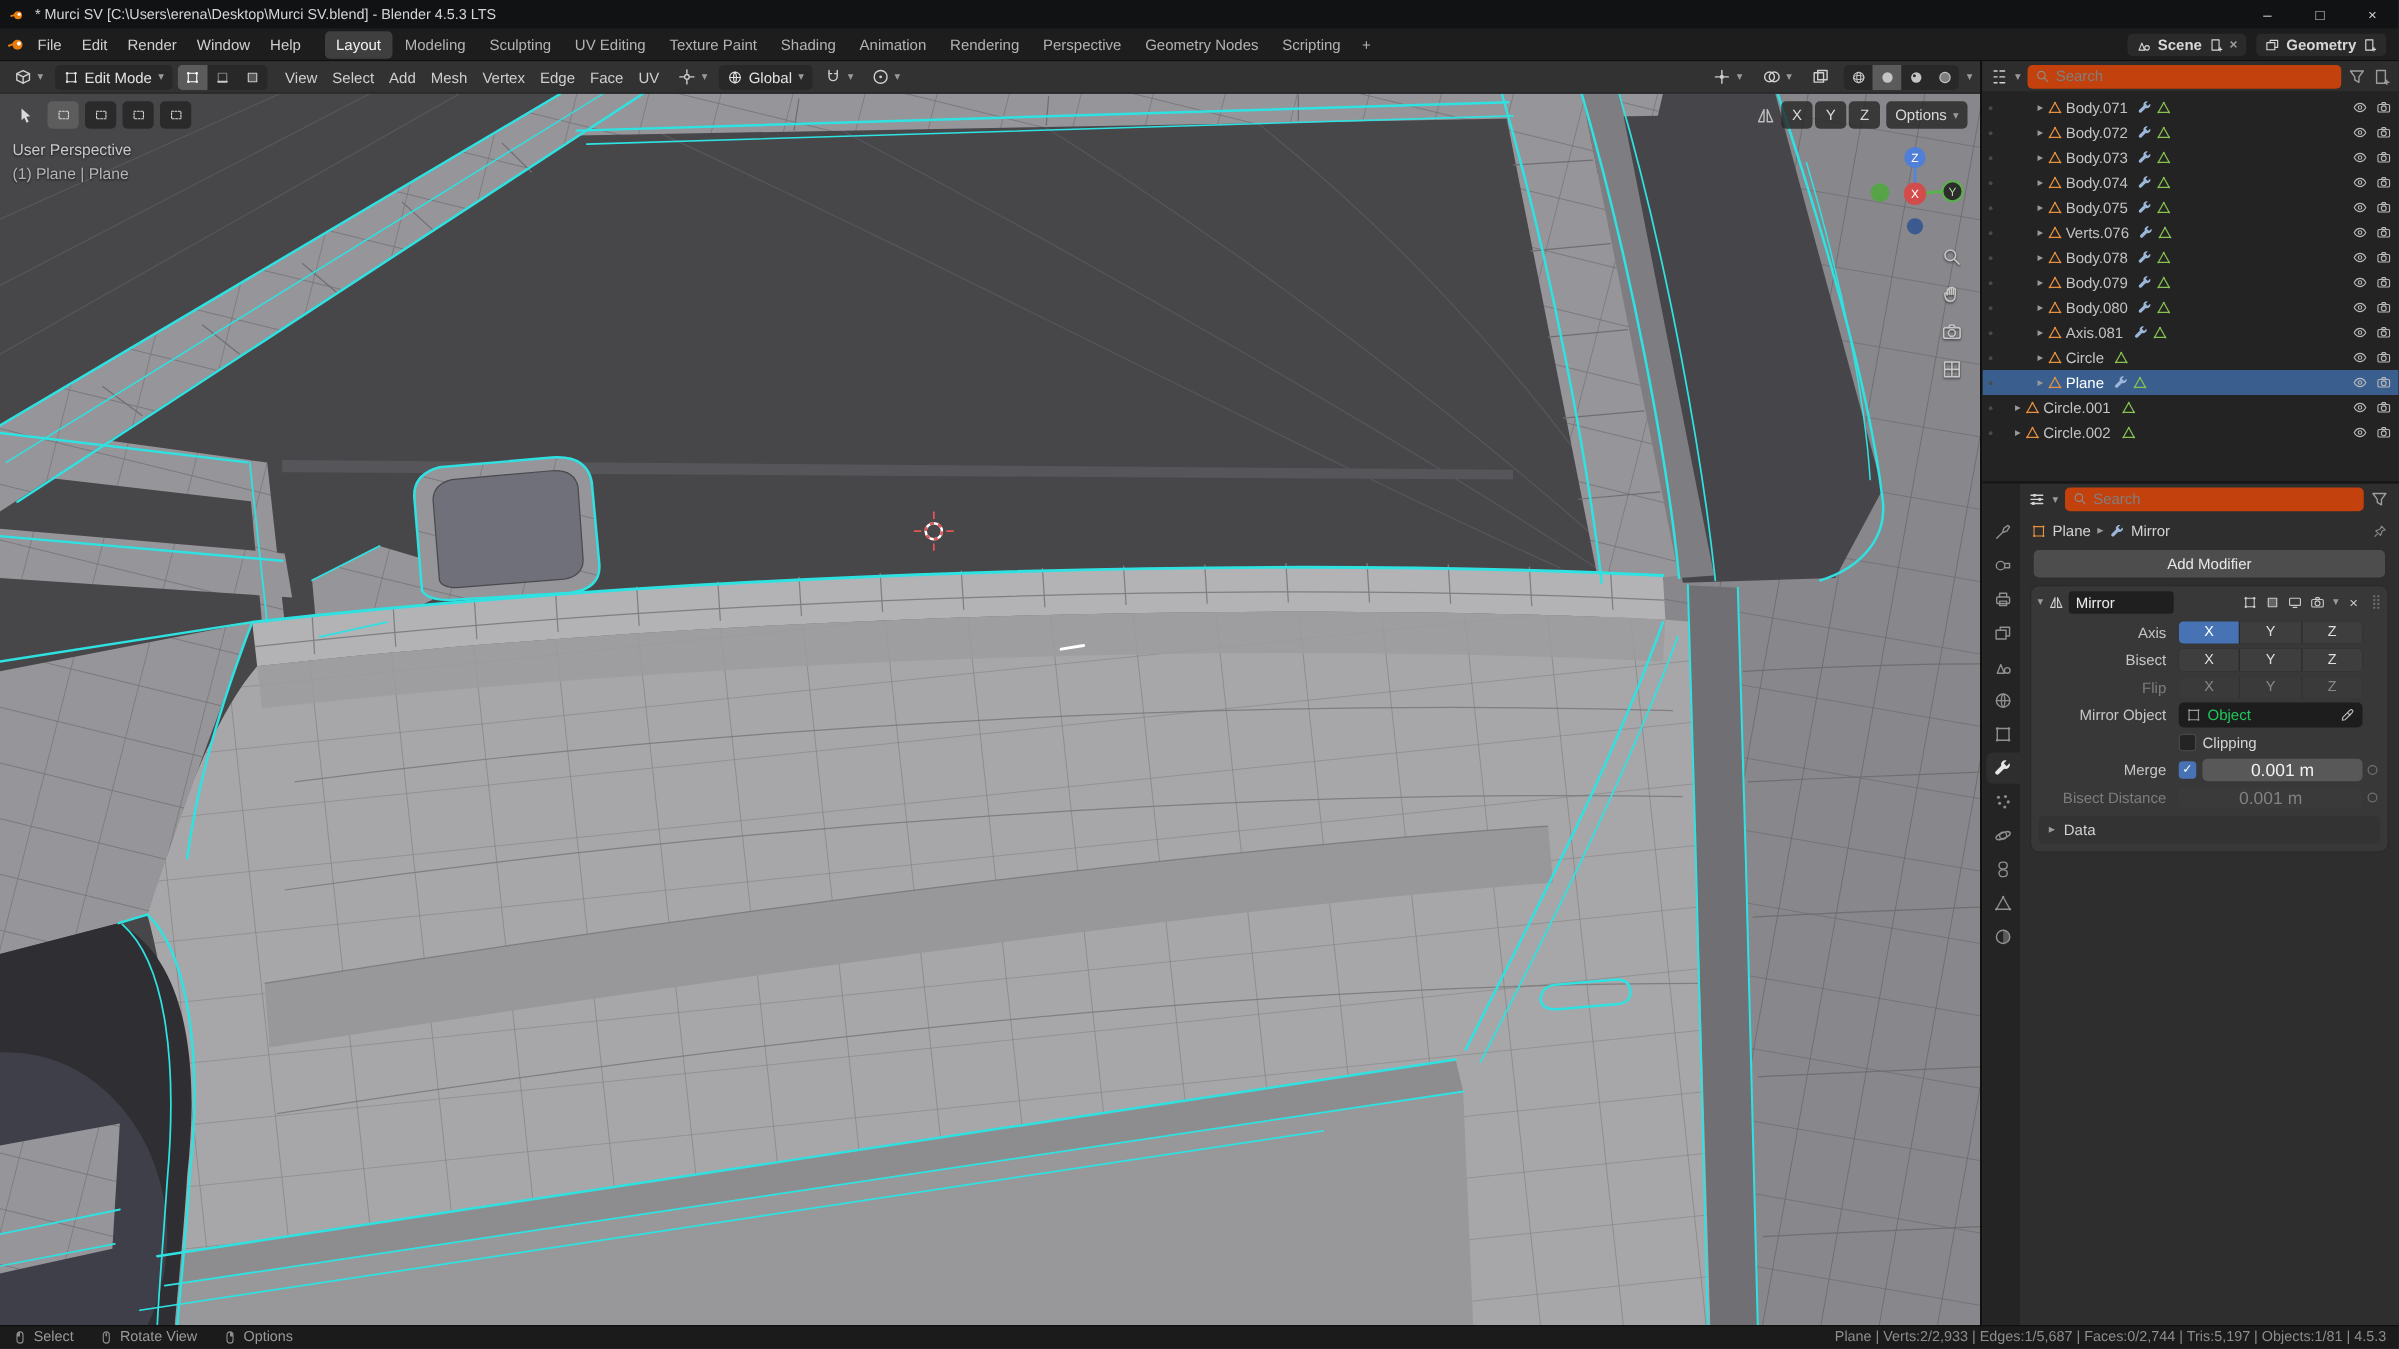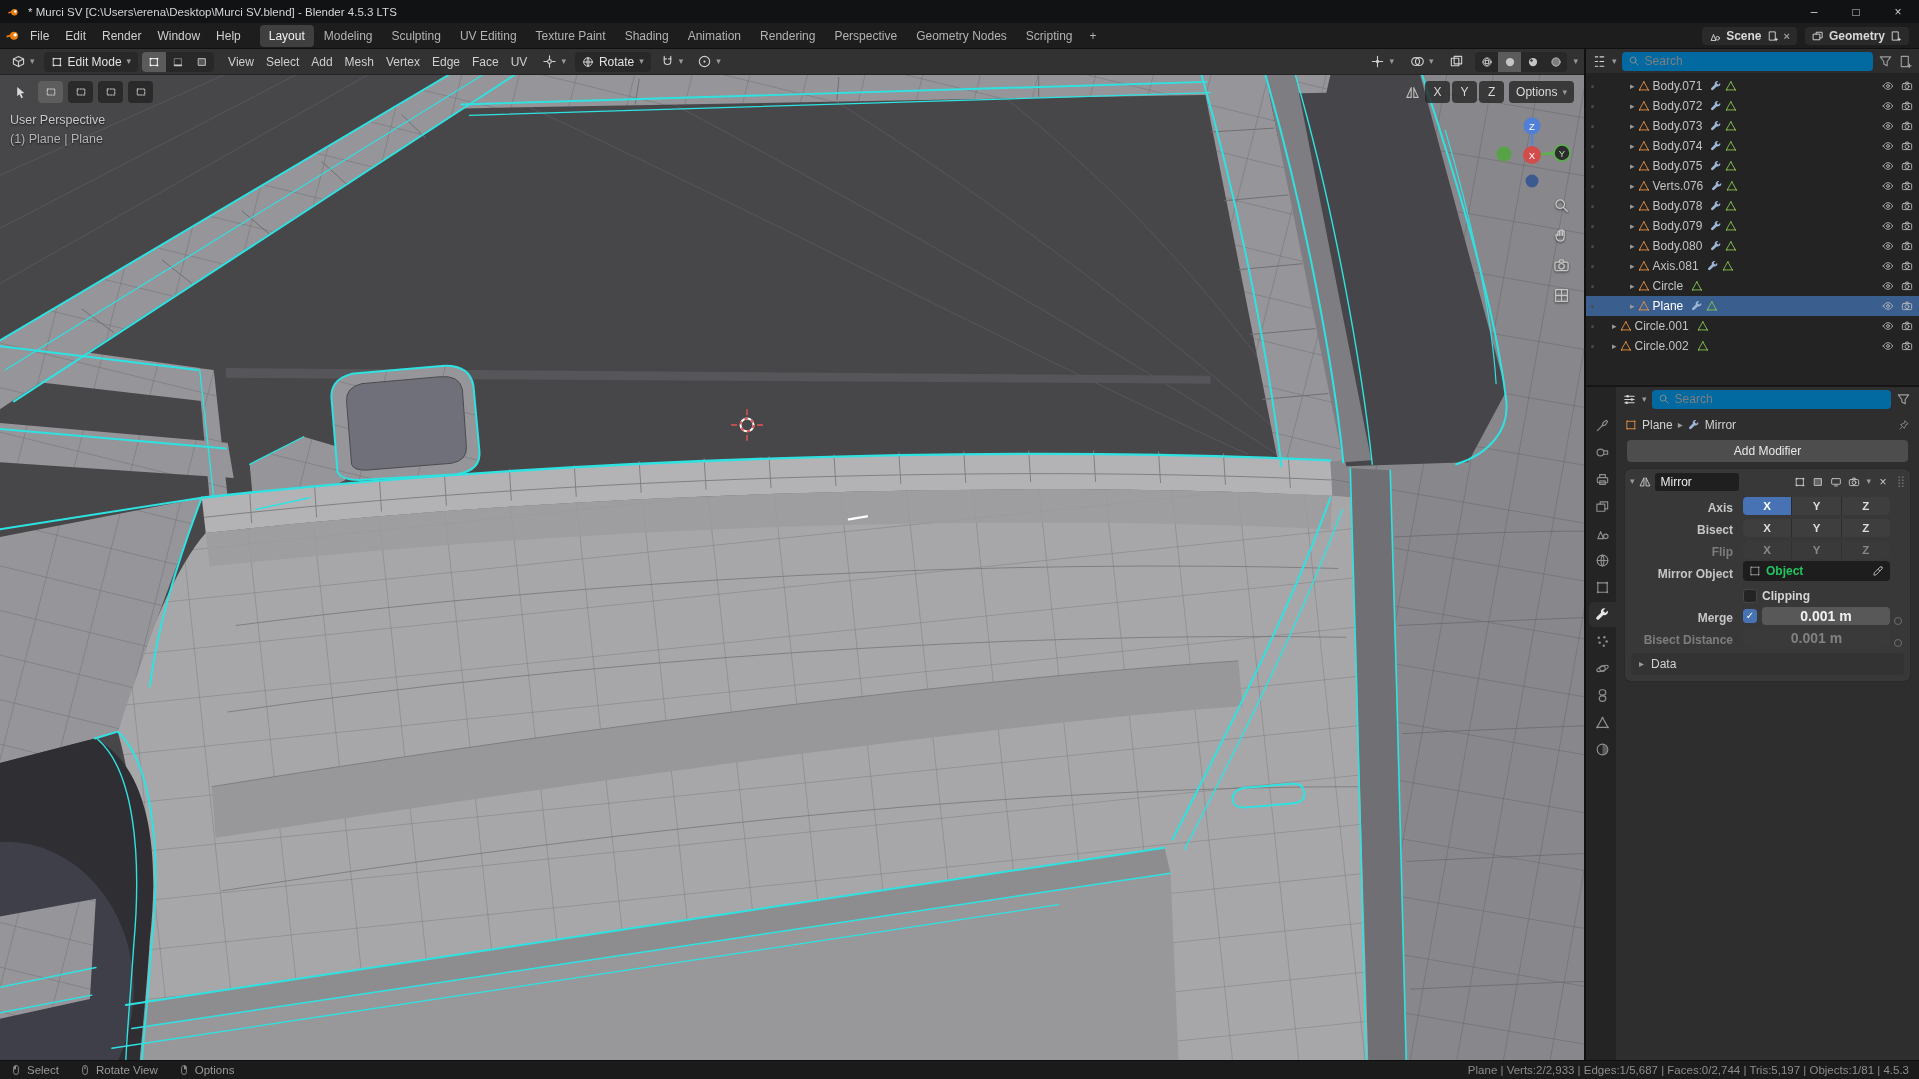--- a/index.html
+++ b/index.html
@@ -62,21 +62,21 @@
   .vp-text .l2 { color:#b4b4b4; }
   .nav-stack { position:absolute; right:14px; top:122px; display:flex; flex-direction:column; gap:13px; align-items:center; }
   .nav-stack .nv { color:#c6c6c6; filter:drop-shadow(0 1px 1px rgba(0,0,0,.6)); }
   .gizmo { position:absolute; right:10px; top:38px; }
 
   
   .sidebar { width:333px; flex:none; display:flex; flex-direction:column; background:#2e2e2e; }
 
   .outliner { height:338px; flex:none; background:#232323; border-bottom:2px solid #161616; display:flex; flex-direction:column; }
   .ol-header { height:24px; flex:none; background:#2d2d2d; display:flex; align-items:center; gap:5px; padding:0 6px; }
-  .search { flex:1; height:19px; background:#0369a1; border-radius:4px; display:flex; align-items:center; gap:5px; padding:0 6px; color:#8d8d8d; }
+  .search { flex:1; height:19px; background:#c2410c; border-radius:4px; display:flex; align-items:center; gap:5px; padding:0 6px; color:#8d8d8d; }
   .search input { flex:1; background:transparent; border:none; outline:none; color:#c9c9c9; font:inherit; }
   .search input::placeholder { color:#7f7f7f; }
   .ol-body { flex:1; overflow:hidden; padding-top:3px; }
   .ol-row { height:20px; display:flex; align-items:center; gap:3px; padding-right:6px; color:#c3c3c3; }
   .ol-row.selected { background:#3a5f8f; color:#ffffff; }
   .grip-dot { width:3px; height:3px; border-radius:50%; background:#4a4a4a; margin:0 4px 0 5px; flex:none; }
   .ol-indent { flex:none; }
   .row-mods { display:flex; align-items:center; gap:3px; margin-left:5px; }
   .row-vis { display:flex; align-items:center; gap:7px; margin-left:auto; }
   .mesh-ic { color:#e8913d; } .data-ic { color:#86c24f; } .mod-ic { color:#9cb6d8; } .vis-ic { color:#b9b9b9; }
@@ -91,21 +91,21 @@
   .add-mod { height:22px; margin:2px 11px 7px; background:#4d4d4d; border-radius:4px; display:flex; align-items:center; justify-content:center; color:#e8e8e8; }
 
   .mod-panel { margin:0 9px; background:#383838; border-radius:6px; padding-bottom:3px; box-shadow:0 0 0 1px #2a2a2a; }
   .mp-header { height:25px; display:flex; align-items:center; gap:4px; padding:0 5px; }
   .name-field { width:84px; height:18px; background:#1f1f1f; border-radius:3px; display:flex; align-items:center; padding:0 6px; color:#ececec; }
   .mp-toggles { display:flex; align-items:center; gap:1px; margin-left:auto; }
   .mp-tg { width:17px; height:18px; display:flex; align-items:center; justify-content:center; color:#c9c9c9; }
   .mp-x { width:16px; display:flex; justify-content:center; color:#c9c9c9; font-size:12px; }
   .mp-grip { color:#6d6d6d; font-size:11px; margin-left:2px; }
   .mod-body { padding:2px 6px 3px 0; display:flex; flex-direction:column; gap:3px; }
-  .prow { display:flex; align-items:flex-end; height:19px;font-weight:bold; }
+  .prow { display:flex; align-items:center; height:19px; }
   .prow-label { width:118px; flex:none; text-align:right; padding-right:10px; color:#c6c6c6; }
   .prow-val { flex:1; display:flex; align-items:center; gap:5px; min-width:0; }
   .decor { width:8px; height:8px; border:1px solid #6f6f6f; border-radius:50%; margin:0 2px 0 4px; flex:none; }
   .seg { display:flex; flex:1; gap:1px; background:#2b2b2b; border-radius:4px; overflow:hidden; }
   .seg-btn { flex:1; height:18px; display:flex; align-items:center; justify-content:center; background:#3e3e3e; color:#dedede; font-size:11.5px; }
   .seg-btn.active { background:#4772b3; color:#fff; }
   .obj-field { flex:1; height:20px; background:#1d1d1d; border-radius:4px; display:flex; align-items:center; gap:5px; padding:0 6px; color:#8a8a8a; }
   .obj-field .ph { flex:1; color:#22c55e; }
   .checkbox { width:14px; height:14px; flex:none; border-radius:3px; background:#242424; border:1px solid #464646;
     display:flex; align-items:center; justify-content:center; font-size:10px; color:transparent; }
@@ -432,21 +432,21 @@
         <span class="hdr-btn">
           <svg class="ic">
               <use href="#i-pivot"></use>
             </svg>
           <span class="chev">▾</span>
         </span>
         <span class="hdr-dd">
           <svg class="ic sm">
               <use href="#i-world"></use>
             </svg>
-          <span>Rotate</span>
+          <span>Global</span>
           <span class="chev">▾</span>
         </span>
         <span class="hdr-btn">
           <svg class="ic">
               <use href="#i-magnet"></use>
             </svg>
           <span class="chev">▾</span>
         </span>
         <span class="hdr-btn">
           <svg class="ic">

